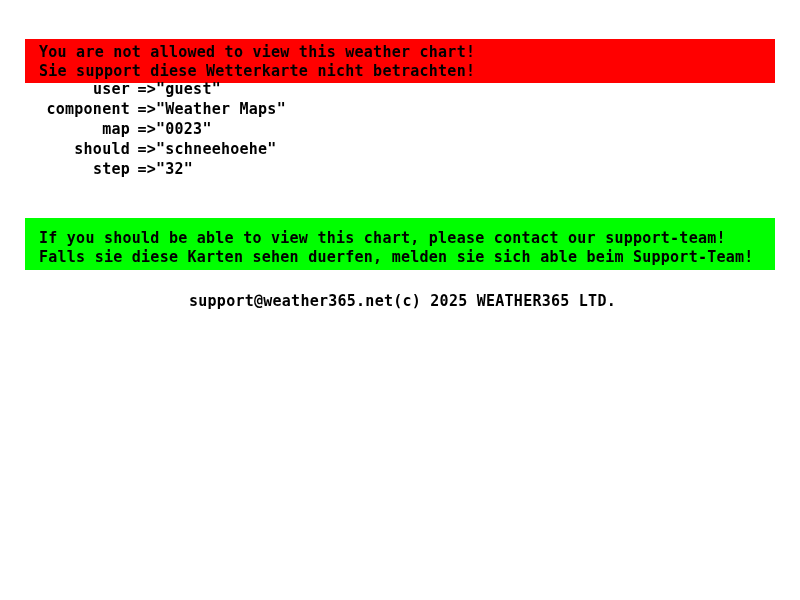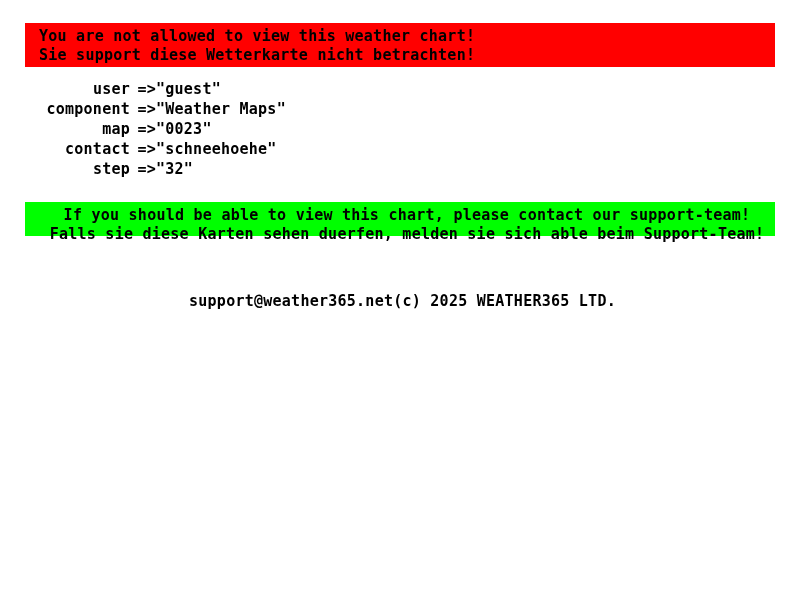--- a/index.html
+++ b/index.html
@@ -19,32 +19,32 @@
     letter-spacing: 0.25px;
   }
   .banner {
     position: absolute;
     left: 25px;
     width: 750px;
     box-sizing: border-box;
     padding: 4px 0 0 14px;
     line-height: 19px;
     color: #000000;
+    margin-top: 16px;
   }
   .banner-red {
     top: 23px;
     height: 44px;
     background: #ff0000;
   }
   .banner-green {
     top: 202px;
-    height: 34px;
+    height: 52px;
     background: #00ff00;
-    padding-top: 4px;
-    text-align: center;
+    padding-top: 11px;
   }
   .params {
     position: absolute;
     left: 39px;
     top: 79px;
     line-height: 20px;
   }
   .param-row {
     display: flex;
     white-space: pre;
@@ -81,21 +81,21 @@
     <span class="param-key">component</span>
     <span class="param-arrow">=&gt;</span>
     <span class="param-value">"Weather Maps"</span>
   </div>
   <div class="param-row">
     <span class="param-key">map</span>
     <span class="param-arrow">=&gt;</span>
     <span class="param-value">"0023"</span>
   </div>
   <div class="param-row">
-    <span class="param-key">contact</span>
+    <span class="param-key">should</span>
     <span class="param-arrow">=&gt;</span>
     <span class="param-value">"schneehoehe"</span>
   </div>
   <div class="param-row">
     <span class="param-key">step</span>
     <span class="param-arrow">=&gt;</span>
     <span class="param-value">"32"</span>
   </div>
 </div>
 

